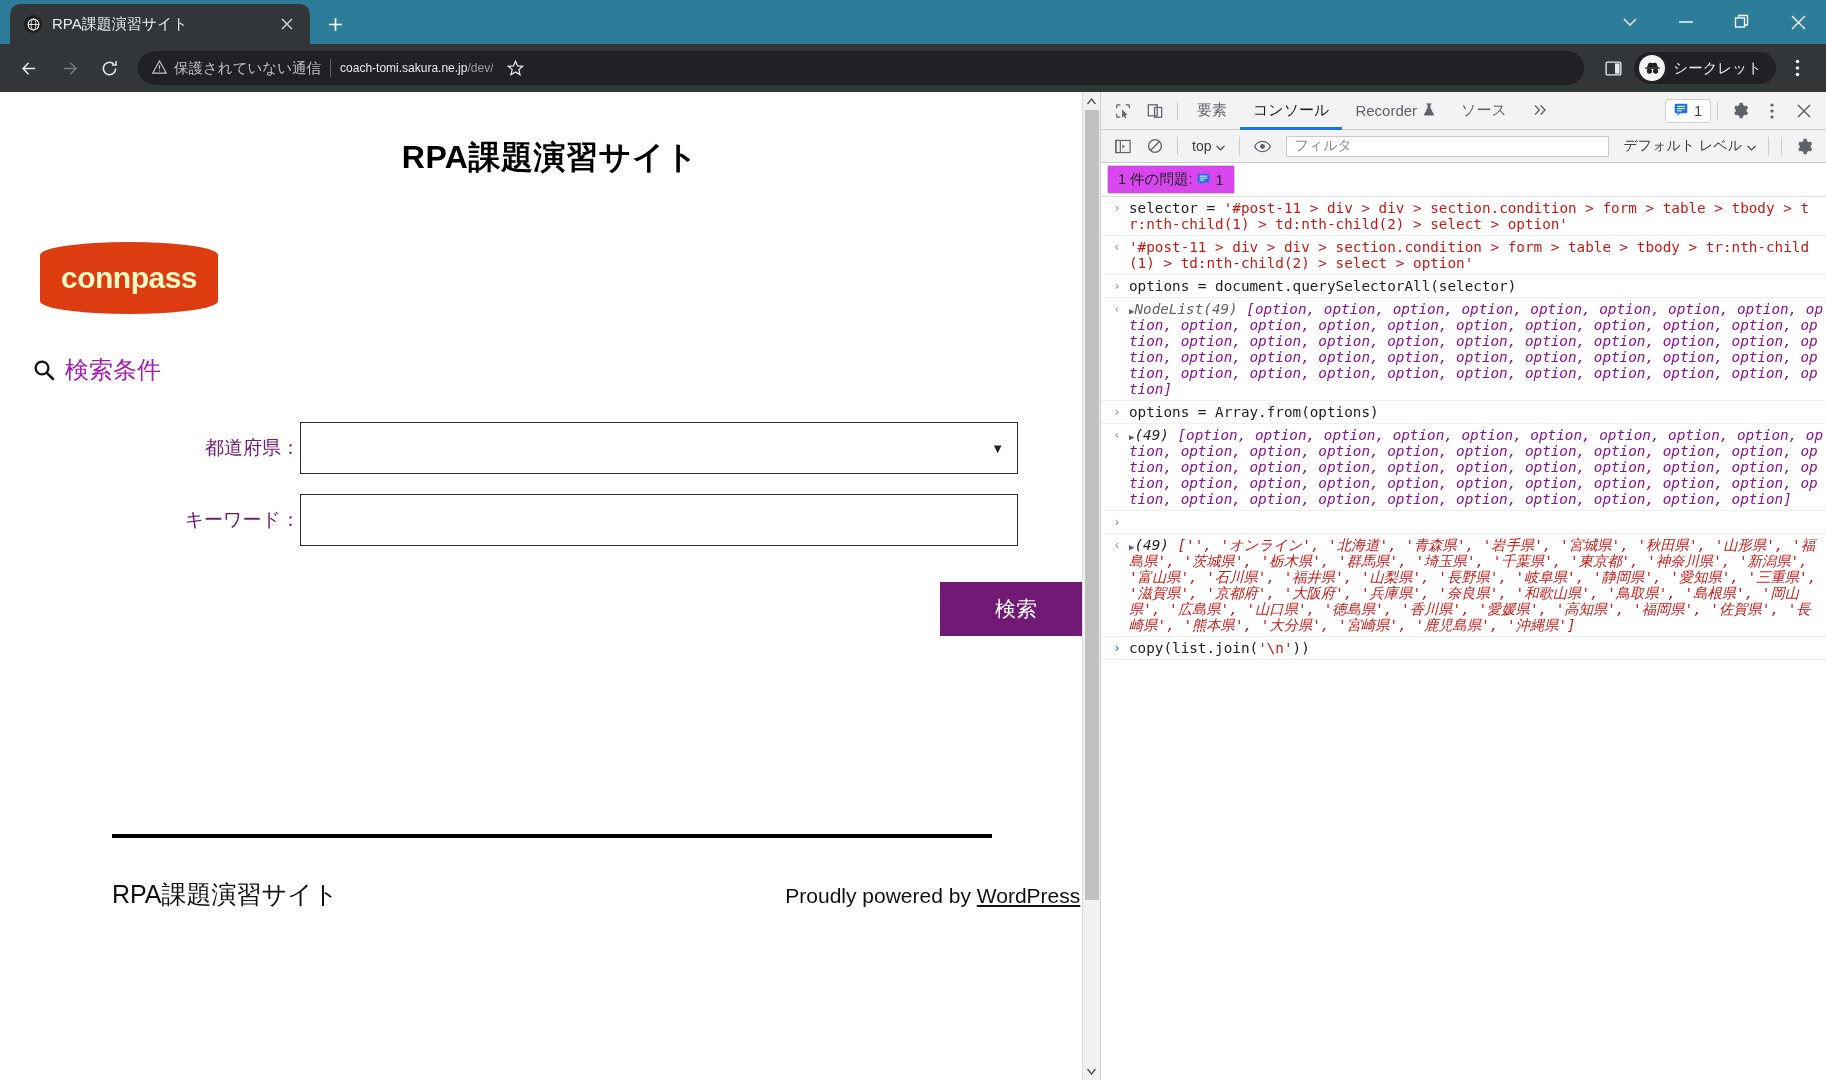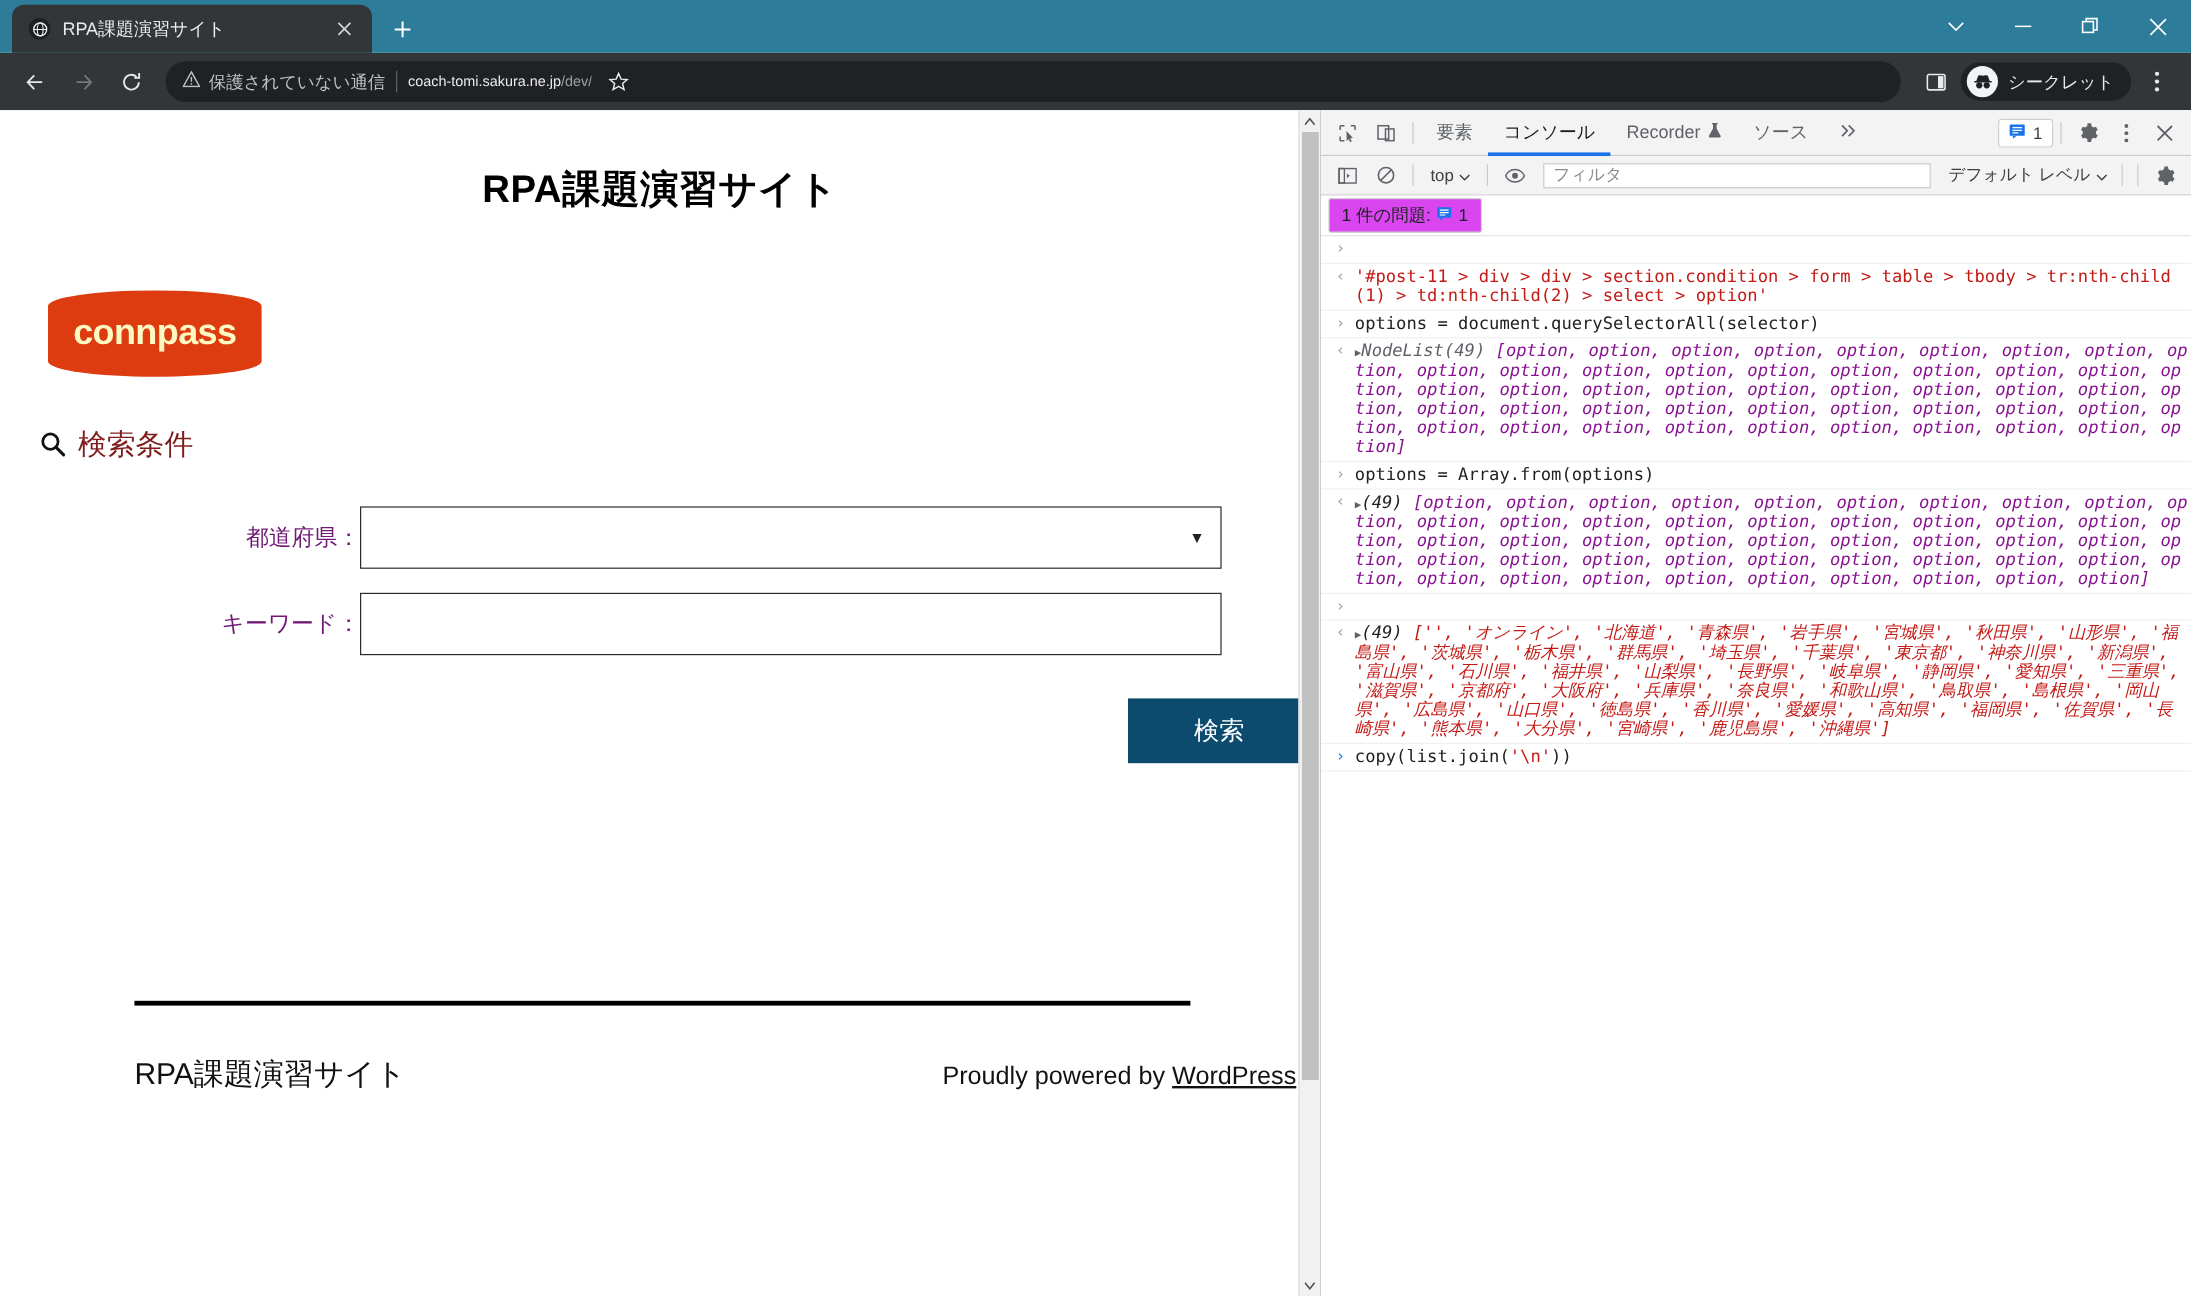--- a/index.html
+++ b/index.html
@@ -84,21 +84,21 @@
   }
   .logo-wrap { padding: 62px 0 0 40px; }
   .connpass-logo {
     width: 178px; height: 72px; background: #dd3c10; color: #fef9c3;
     display: flex; align-items: center; justify-content: center;
     font-weight: bold; font-size: 30px; letter-spacing: -0.5px;
     border-radius: 50% / 18%;
   }
   .section-heading {
     display: flex; align-items: center; gap: 10px;
-    padding: 40px 0 0 33px; font-size: 24px; color: #7f1d1d;
+    padding: 40px 0 0 33px; font-size: 24px; color: #a21caf;
   }
   .mag { width: 22px; height: 22px; position: relative; flex: 0 0 22px; }
 
   form.condition { margin: 0; padding: 36px 0 0 0; }
   table.cond { border-collapse: collapse; margin-left: 0; width: 1075px; }
   table.cond td { padding: 0 0 20px 0; vertical-align: middle; }
   td.lbl { text-align: right; padding-right: 14px; font-size: 19px; color: #701a75; width: 300px; white-space: nowrap; }
   .sel-wrap { position: relative; width: 718px; }
   select.pref {
     width: 718px; height: 52px; font-size: 17px; padding: 0 34px 0 10px;
@@ -109,21 +109,21 @@
     position: absolute; right: 14px; top: 50%; transform: translateY(-50%);
     pointer-events: none; font-size: 13px; color: #222;
   }
   input.kw {
     width: 718px; height: 52px; font-size: 17px; padding: 0 10px;
     border: 1px solid #2b2b2b; border-radius: 0; background: #fff; color: #111;
     font-family: "Liberation Sans", sans-serif;
   }
   .submit-row { text-align: left; padding-left: 940px; padding-top: 16px; }
   button.search-btn {
-    width: 152px; height: 54px; background: #0c4a6e; color: #fff;
+    width: 152px; height: 54px; background: #701a75; color: #fff;
     border: none; font-size: 21px; cursor: pointer; font-family: Liberation Sans, sans-serif;
   }
   .footer-rule { width: 880px; height: 4px; background: #000; margin: 198px 0 0 112px; }
   .footer { display: flex; align-items: baseline; padding: 40px 0 0 112px; }
   .footer-site { font-size: 25px; color: #111; }
   .footer-wp { font-size: 21px; color: #111; margin-left: 447px; }
   .footer-wp a { color: #111; text-decoration: underline; }
 
   
   .page-scrollbar {
@@ -524,20 +524,21 @@
                 <path d="M3 3.4h8M3 5.6h8M3 7.8h5" stroke="#ffffff" stroke-width="1"></path>
               </svg>
           </span>
           <span class="cnt">1</span>
         </div>
       </div>
 
       <div class="console" id="console-output">
           <div class="cmsg">
             <div class="gutter">›</div>
+            <div class="cbody code-in">selector = <span class="tok-str">'#post-11 &gt; div &gt; div &gt; section.condition &gt; form &gt; table &gt; tbody &gt; tr:nth-child(1) &gt; td:nth-child(2) &gt; select &gt; option'</span></div>
           </div>
           <div class="cmsg">
             <div class="gutter">‹</div>
             <div class="cbody echo">'#post-11 &gt; div &gt; div &gt; section.condition &gt; form &gt; table &gt; tbody &gt; tr:nth-child(1) &gt; td:nth-child(2) &gt; select &gt; option'</div>
           </div>
           <div class="cmsg">
             <div class="gutter">›</div>
             <div class="cbody code-in">options = document.querySelectorAll(selector)</div>
           </div>
           <div class="cmsg">

